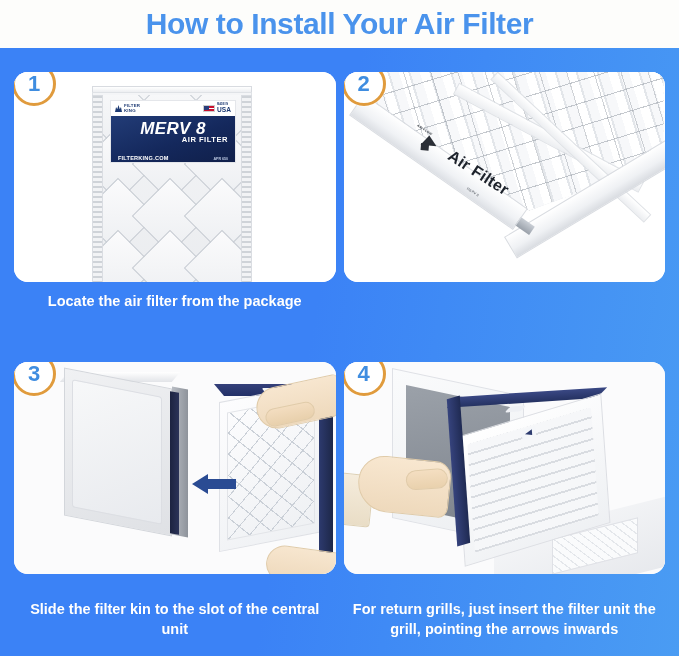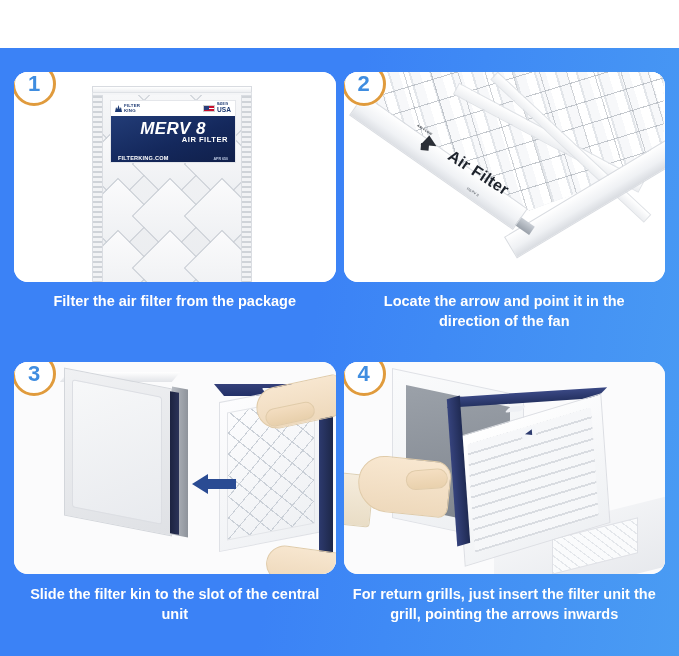--- a/index.html
+++ b/index.html
@@ -68,21 +68,21 @@
   .caption {
     margin-top:10px;
     color:#ffffff;
     font-size:14.5px;
     font-weight:bold;
     text-align:center;
     line-height:1.35;
     padding:0 8px;
     text-shadow:0 0 1px rgba(0,0,0,.05);
   }
-  .cell.row2 .caption { margin-top:11px; }
+  .cell.row2 .caption { margin-top:26px; }
 
   
   .c1-stage { position:absolute; inset:0; background:#fff; }
   .c1-filter {
     position:absolute; left:78px; top:20px; width:160px; height:215px;
     background:linear-gradient(180deg,#f4f5f7 0%,#e9ebee 100%);
     border:1px solid #dfe2e6;
   }
   .c1-top {
     position:absolute; left:78px; top:14px; width:160px; height:9px;
@@ -368,20 +368,23 @@
     content:""; position:absolute; left:3px; top:2px;
     width:0;height:0;border-top:3px solid transparent;border-bottom:3px solid transparent;
     border-right:7px solid #2c3a6e;
   }
 </style>
 </head>
 <body>
 
 <div id="page">
 
+  <div class="header-band">
+    <div class="title">How to Install Your Air Filter</div>
+  </div>
 
   <div class="body-bg"></div>
 
   <div class="grid">
 
     <div class="cell row1">
       <div class="card">
         <div class="c1-stage">
           <div class="c1-top"></div>
           <div class="c1-filter"></div>
@@ -428,21 +431,21 @@
                 <span class="c1-site">FILTERKING.COM</span>
                 <span class="c1-apr">APR 650</span>
               </div>
             </div>
           </div>
         </div>
         <div class="badge">
           <span>1</span>
         </div>
       </div>
-      <div class="caption">Filter the air filter from the package</div>
+      <div class="caption">Locate the air filter from the package</div>
     </div>
 
     <div class="cell row1">
       <div class="card">
         <div class="c2-stage">
           <div class="c2-pleat"></div>
           <div class="c2-grid-wires"></div>
           <div class="c2-diag1"></div>
           <div class="c2-diag2"></div>
           <div class="c2-frameR"></div>
@@ -453,21 +456,20 @@
             <div class="c2-arrow-head"></div>
             <div class="c2-arrow-tail"></div>
           </div>
           <div class="c2-airfilter">Air Filter</div>
           <div class="c2-sub">MERV 8</div>
         </div>
         <div class="badge">
           <span>2</span>
         </div>
       </div>
-      <div class="caption">Locate the arrow and point it in the direction of the fan</div>
     </div>
 
     <div class="cell row2">
       <div class="card">
         <div class="c3-stage">
           <div class="c3-unit-top"></div>
           <div class="c3-unit-face"></div>
           <div class="c3-unit-inner"></div>
           <div class="c3-unit-side"></div>
           <div class="c3-unit-slot"></div>

